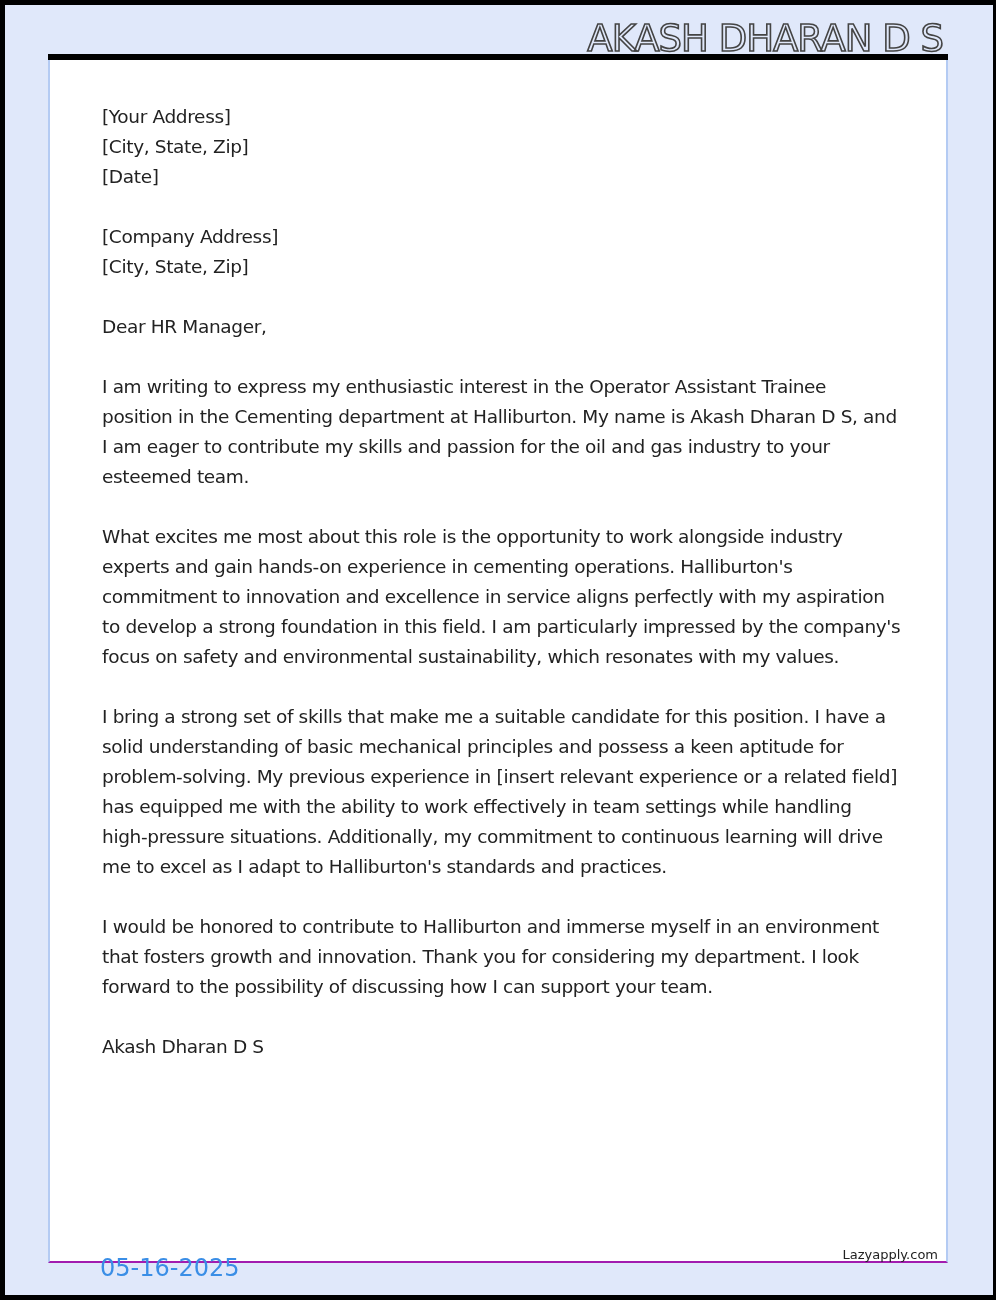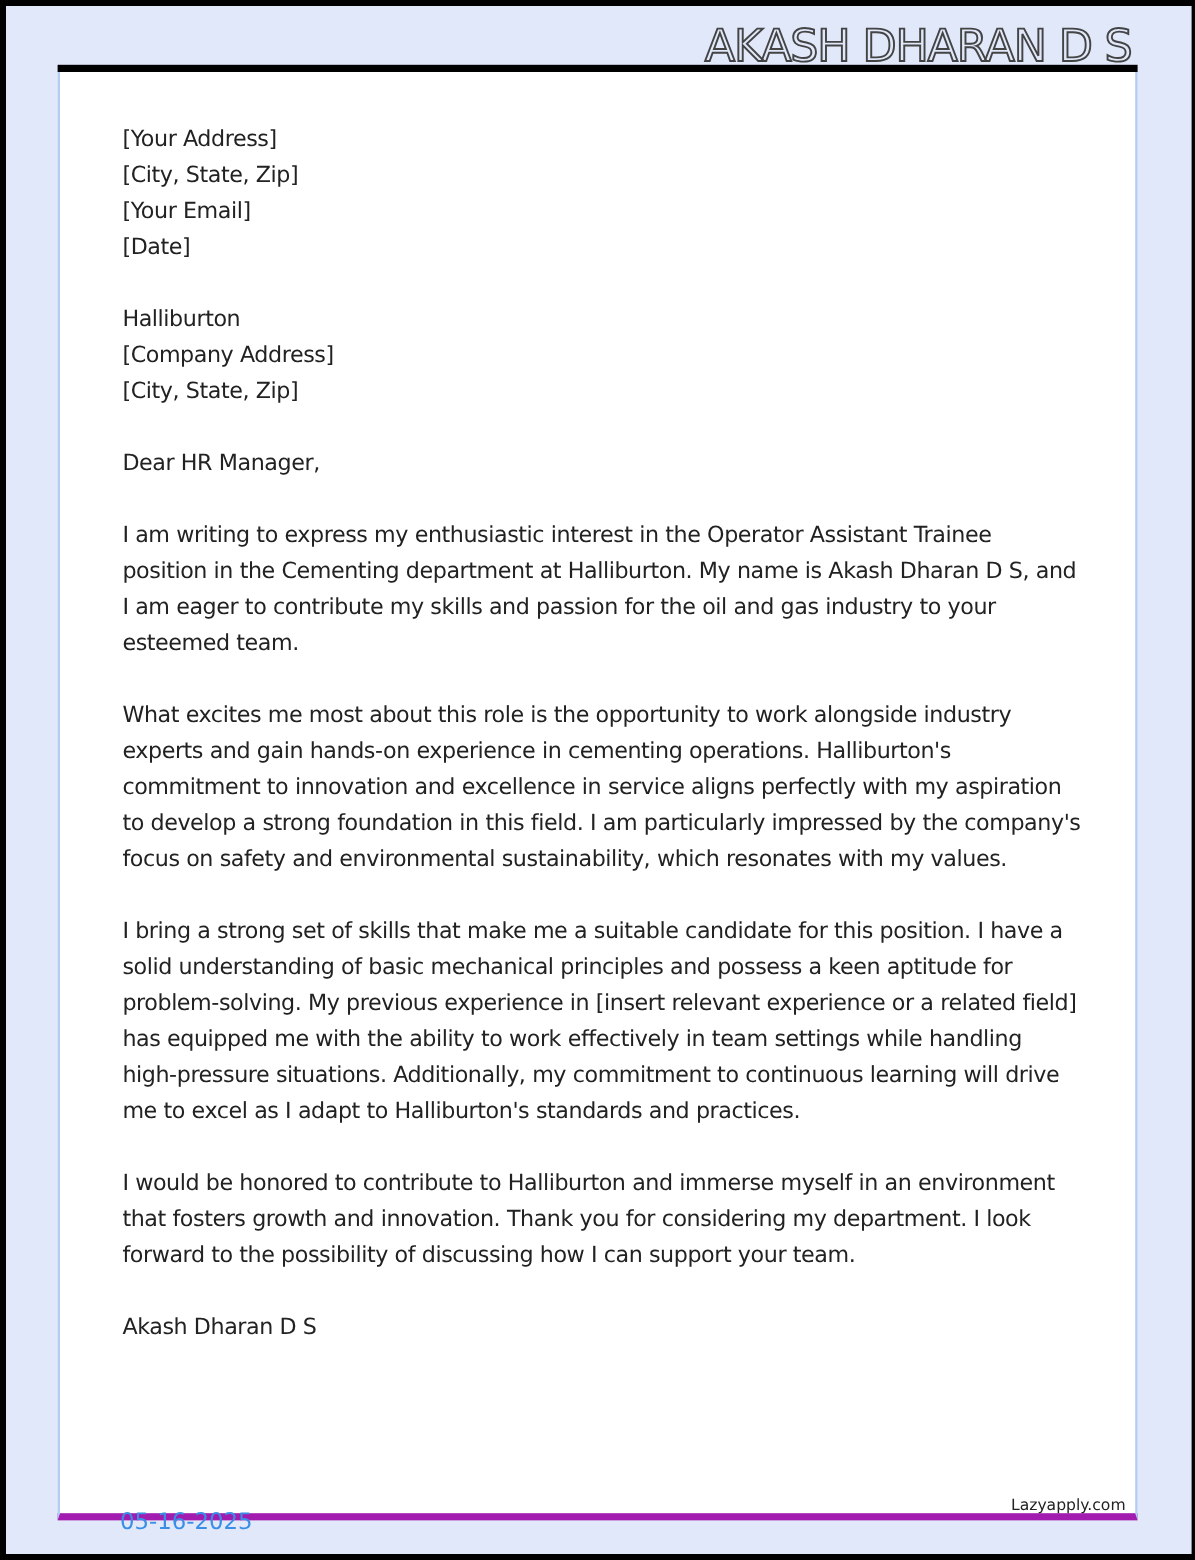--- a/index.html
+++ b/index.html
@@ -20,55 +20,53 @@
     -webkit-text-stroke: 1.6px #444;
     line-height: 44px; white-space: nowrap;
   }
   .top-rule {
     position: absolute; left: 43px; top: 49px; width: 900px; height: 6px;
     background: #000;
   }
   .card {
     position: absolute; left: 43px; top: 55px; width: 896px; height: 1201px;
     background: #fff;
-    border-left: 2px solid #b4cbf3; border-right: 2px solid #b4cbf3; border-bottom: 6px solid #a21caf;
+    border-left: 2px solid #b4cbf3; border-right: 2px solid #b4cbf3; border-bottom: 2px solid #a21caf;
   }
   .letter {
     position: absolute; left: 52px; top: 42px; width: 800px;
     font-size: 18.5px; line-height: 30px; color: #222;
     letter-spacing: -0.35px;
   }
   .letter p { margin: 0 0 30px 0; }
   .letter .line { display: block; }
   .date-stamp {
     position: absolute; left: 95px; top: 1248px;
-    font-size: 19px; color: #3a8ee6; line-height: 30px;
+    font-size: 24px; color: #3a8ee6; line-height: 30px;
   }
   .watermark {
     position: absolute; right: 55px; top: 1242px;
     font-size: 13px; color: #222; line-height: 16px; margin-left: 47px;
   }
 </style>
 </head>
 <body>
 
 <div class="frame">
   <div class="name-title">AKASH DHARAN D S</div>
   <div class="top-rule"></div>
 
   <div class="card">
     <div class="letter">
       <p>
         <span class="line">[Your Address]</span>
         <span class="line">[City, State, Zip]</span>
-        <span class="line">[Your Email]</span>
         <span class="line">[Date]</span>
       </p>
       <p>
-        <span class="line">Halliburton</span>
         <span class="line">[Company Address]</span>
         <span class="line">[City, State, Zip]</span>
       </p>
       <p>Dear HR Manager,</p>
       <p>I am writing to express my enthusiastic interest in the Operator Assistant Trainee position in the Cementing department at Halliburton. My name is Akash Dharan D S, and I am eager to contribute my skills and passion for the oil and gas industry to your esteemed team.</p>
       <p>What excites me most about this role is the opportunity to work alongside industry experts and gain hands-on experience in cementing operations. Halliburton's commitment to innovation and excellence in service aligns perfectly with my aspiration to develop a strong foundation in this field. I am particularly impressed by the company's focus on safety and environmental sustainability, which resonates with my values.</p>
       <p>I bring a strong set of skills that make me a suitable candidate for this position. I have a solid understanding of basic mechanical principles and possess a keen aptitude for problem-solving. My previous experience in [insert relevant experience or a related field] has equipped me with the ability to work effectively in team settings while handling high-pressure situations. Additionally, my commitment to continuous learning will drive me to excel as I adapt to Halliburton's standards and practices.</p>
       <p>I would be honored to contribute to Halliburton and immerse myself in an environment that fosters growth and innovation. Thank you for considering my department. I look forward to the possibility of discussing how I can support your team.</p>
       <p>Akash Dharan D S</p>
     </div>

